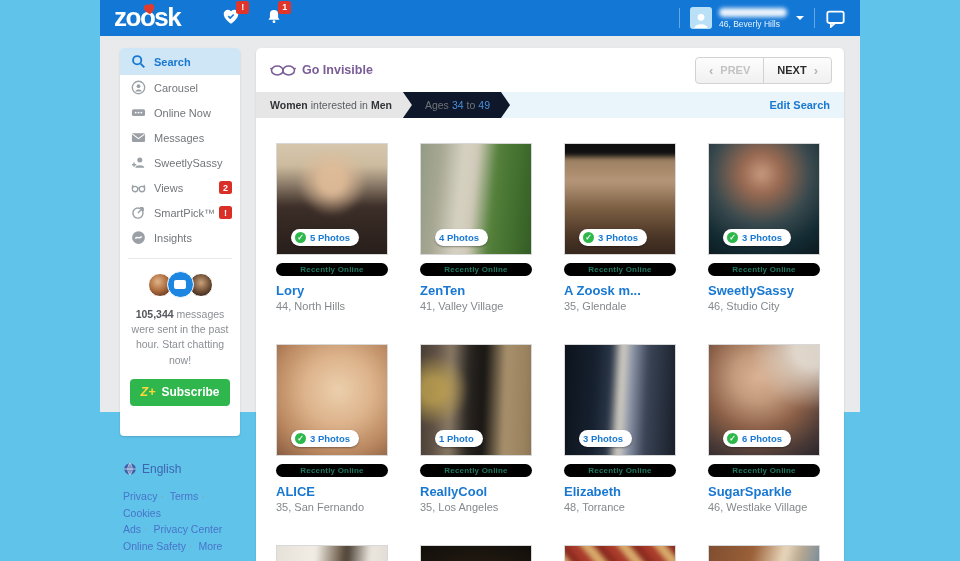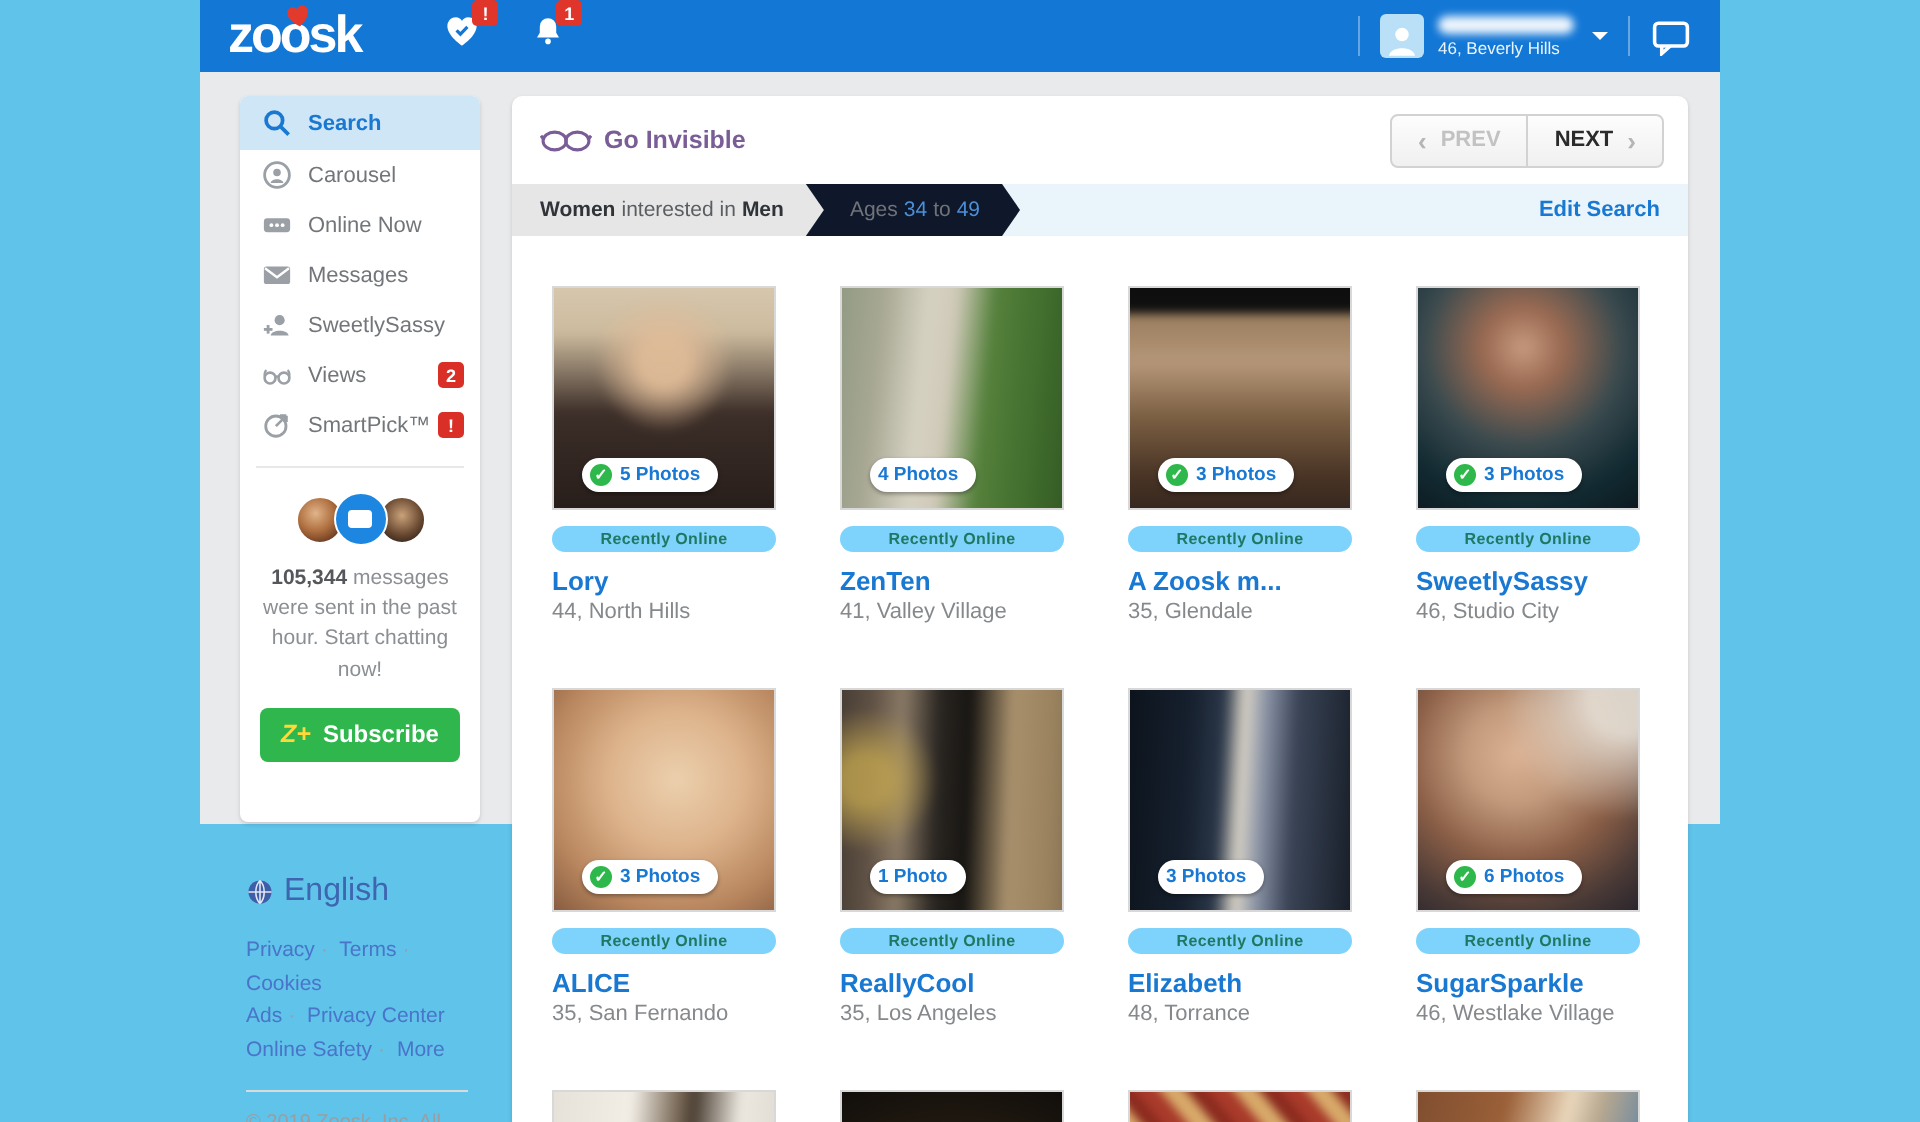--- a/index.html
+++ b/index.html
@@ -47,21 +47,21 @@
   .pa-bubble { width:27px; height:27px; border-radius:50%; background:#1c86e0; z-index:2; display:flex; align-items:center; justify-content:center; border:1px solid #fff; }
   .pa-bubble i { width:12px; height:9px; background:#fff; border-radius:2px; display:block; }
   .promo-text { font-size:10.5px; color:#8b8f93; line-height:1.45; }
   .promo-text b { color:#54575b; }
   .subscribe { display:flex; align-items:center; justify-content:center; gap:6px; width:calc(100% - 2px); margin:11px auto 2px;
                height:27px; background:#2fb64d; border:none; border-radius:4px; cursor:pointer; }
   .zplus { color:#ffd83a; font-weight:bold; font-size:12.5px; font-style:italic; }
   .sub-label { color:#fff; font-weight:bold; font-size:12px; }
 
   .side-footer { padding:26px 0 0 3px; }
-  .lang { display:flex; align-items:center; gap:5px; font-size:16px; color:#3e66b0; cursor:pointer; margin-bottom:12px; }
+  .lang { display:flex; align-items:center; gap:5px; font-size:12px; color:#3e66b0; cursor:pointer; margin-bottom:12px; }
   .links { font-size:10.5px; color:#4a74c9; line-height:1.6; }
   .links .lrow span { cursor:pointer; }
   .links .lrow span:not(:last-child)::after { content:"·"; color:#9aa0a5; margin:0 3px; }
   .side-footer hr { border:none; border-top:1px solid #d9dadb; margin:11px 6px 9px 0; }
   .copy { font-size:10px; color:#9a9ea2; line-height:1.45; padding-right:6px; }
 
   
   .main-card { width:588px; margin:12px 0 0 16px; background:#fff; border-radius:5px 5px 0 0; box-shadow:0 1px 2px rgba(0,0,0,.15); height:600px; overflow:hidden; }
   .main-head { height:44px; display:flex; align-items:center; padding:0 12px 0 14px; }
   .go-invisible { display:flex; align-items:center; gap:6px; color:#7a5c96; font-weight:bold; font-size:12.5px; cursor:pointer; }
@@ -97,21 +97,21 @@
   .ph10 .pimg { background:radial-gradient(circle at 50% 90%, #c9a070 0%, #8a6a42 25%, #241c12 60%, #0c0a08 100%); }
   .ph11 .pimg { background:repeating-linear-gradient(50deg,#a83a2a 0 10px,#d8aa6a 10px 20px,#8a2a1e 20px 28px); }
   .ph12 .pimg { background:linear-gradient(105deg,#7a4a2e 0%,#9a6038 35%,#ead8bc 55%,#b8a890 65%,#4a7aa8 88%,#3a6a98 100%); }
 
   .photos-pill { position:absolute; left:14px; bottom:8px; background:#fff; border-radius:10px; height:17px; display:flex;
                  align-items:center; gap:4px; padding:0 9px 0 4px; box-shadow:0 1px 2px rgba(0,0,0,.35); }
   .pcheck { width:11px; height:11px; border-radius:50%; background:#2eb84b; color:#fff; font-size:8px; font-weight:bold;
             display:flex; align-items:center; justify-content:center; line-height:1; }
   .pcheck:empty { display:none; }
   .pcount { color:#1878d2; font-size:9.5px; font-weight:bold; white-space:nowrap; }
-  .online-pill { margin-top:8px; height:13px; background:#7dd3fc; border-radius:7px; color:#217862; font-size:8px; font-weight:bold;
+  .online-pill { margin-top:8px; height:13px; background:#000000; border-radius:7px; color:#217862; font-size:8px; font-weight:bold;
                  display:flex; align-items:center; justify-content:center; letter-spacing:.2px; }
   .pname { display:block; margin-top:7px; color:#1878d2; font-size:13px; font-weight:bold; cursor:pointer; white-space:nowrap; overflow:hidden; }
   .pmeta { margin-top:2px; color:#85898c; font-size:11px; white-space:nowrap; }
 </style>
 </head>
 <body>
 
 <div class="viewport">
 <div class="page">
 
@@ -239,20 +239,30 @@
         <div class="side-item">
           <span class="sicon">
                 <svg viewBox="0 0 16 16" width="15" height="15">
                   <circle cx="7.4" cy="8.6" r="5.4" fill="none" stroke="currentColor" stroke-width="1.5"></circle>
                   <path d="M7.4 8.6 13 3M13 3h-3.4M13 3v3.4" fill="none" stroke="currentColor" stroke-width="1.5"></path>
                 </svg>
               </span>
           <span>SmartPick™</span>
           <span class="sbadge">!</span>
         </div>
+        <div class="side-item">
+          <span class="sicon">
+                <svg viewBox="0 0 16 16" width="15" height="15">
+                  <circle cx="8" cy="8" r="6.8" fill="currentColor"></circle>
+                  <path d="M4.6 9.2c2.2-3.4 4.6 1.4 6.8-2.4" fill="none" stroke="#fff" stroke-width="1.5"></path>
+                </svg>
+              </span>
+          <span>Insights</span>
+
+        </div>
         <div class="side-div"></div>
         <div class="promo">
           <div class="promo-avatars">
             <span class="pa pa1"></span>
             <span class="pa-bubble">
                   <i></i>
                 </span>
             <span class="pa pa2"></span>
           </div>
           <p class="promo-text"><b>105,344</b><span> messages were sent in the past hour. Start chatting now!</span></p>

